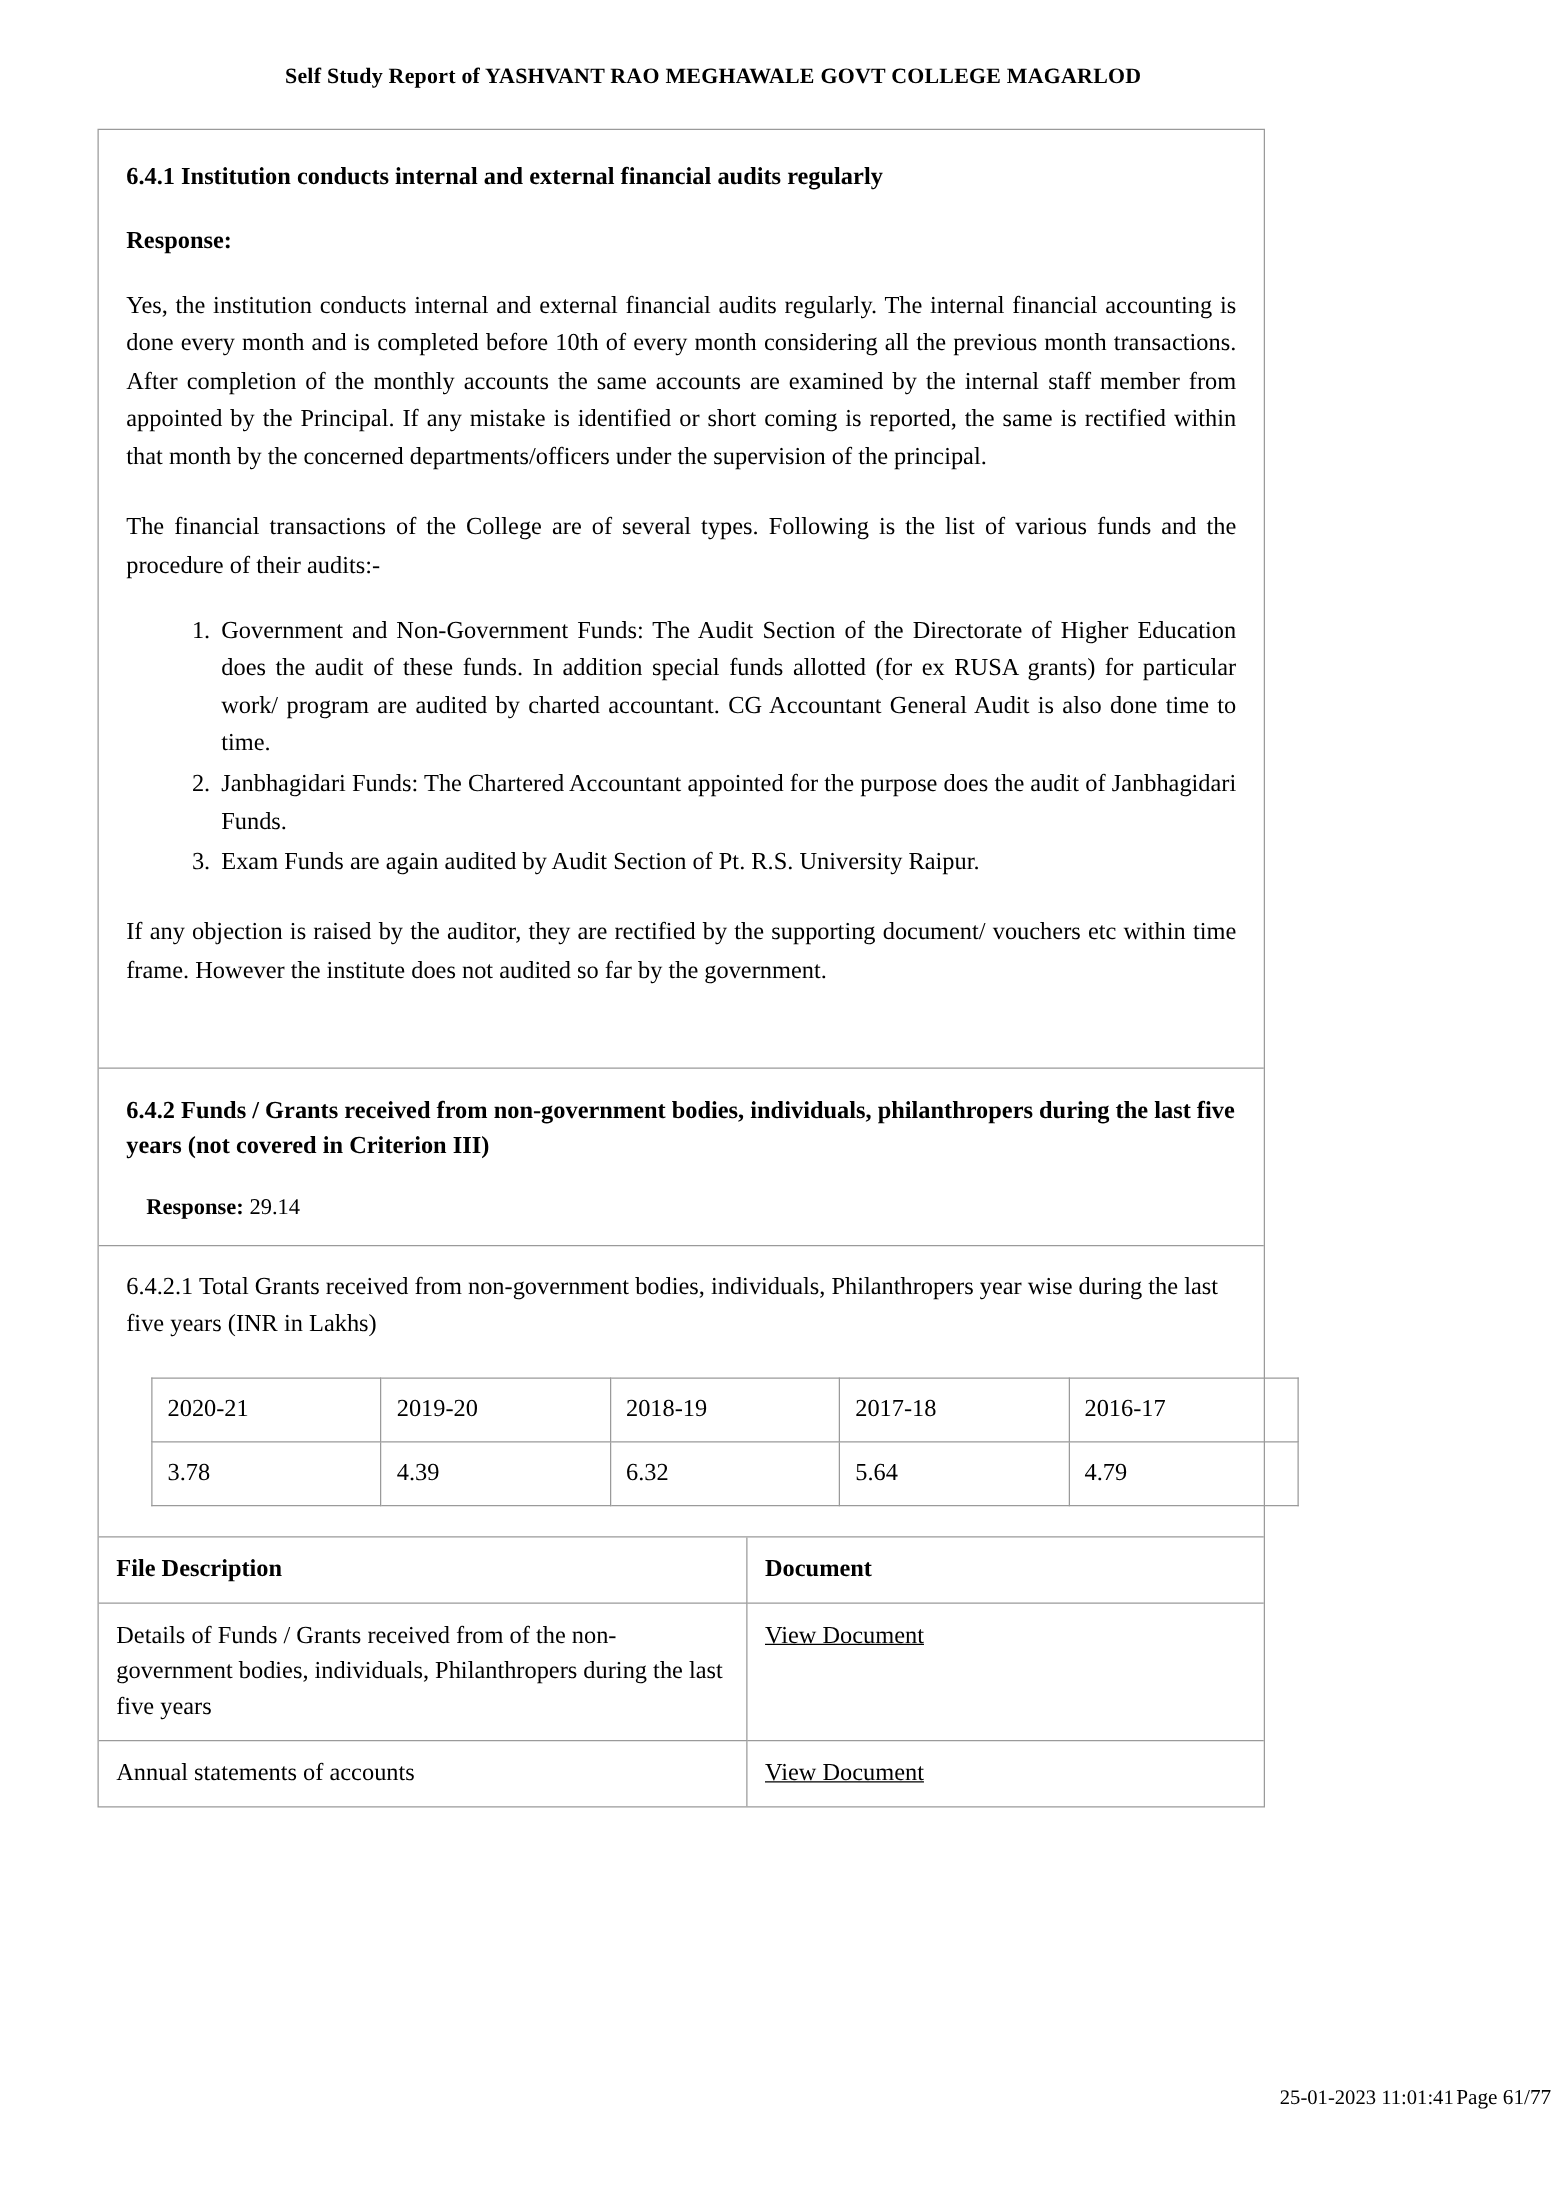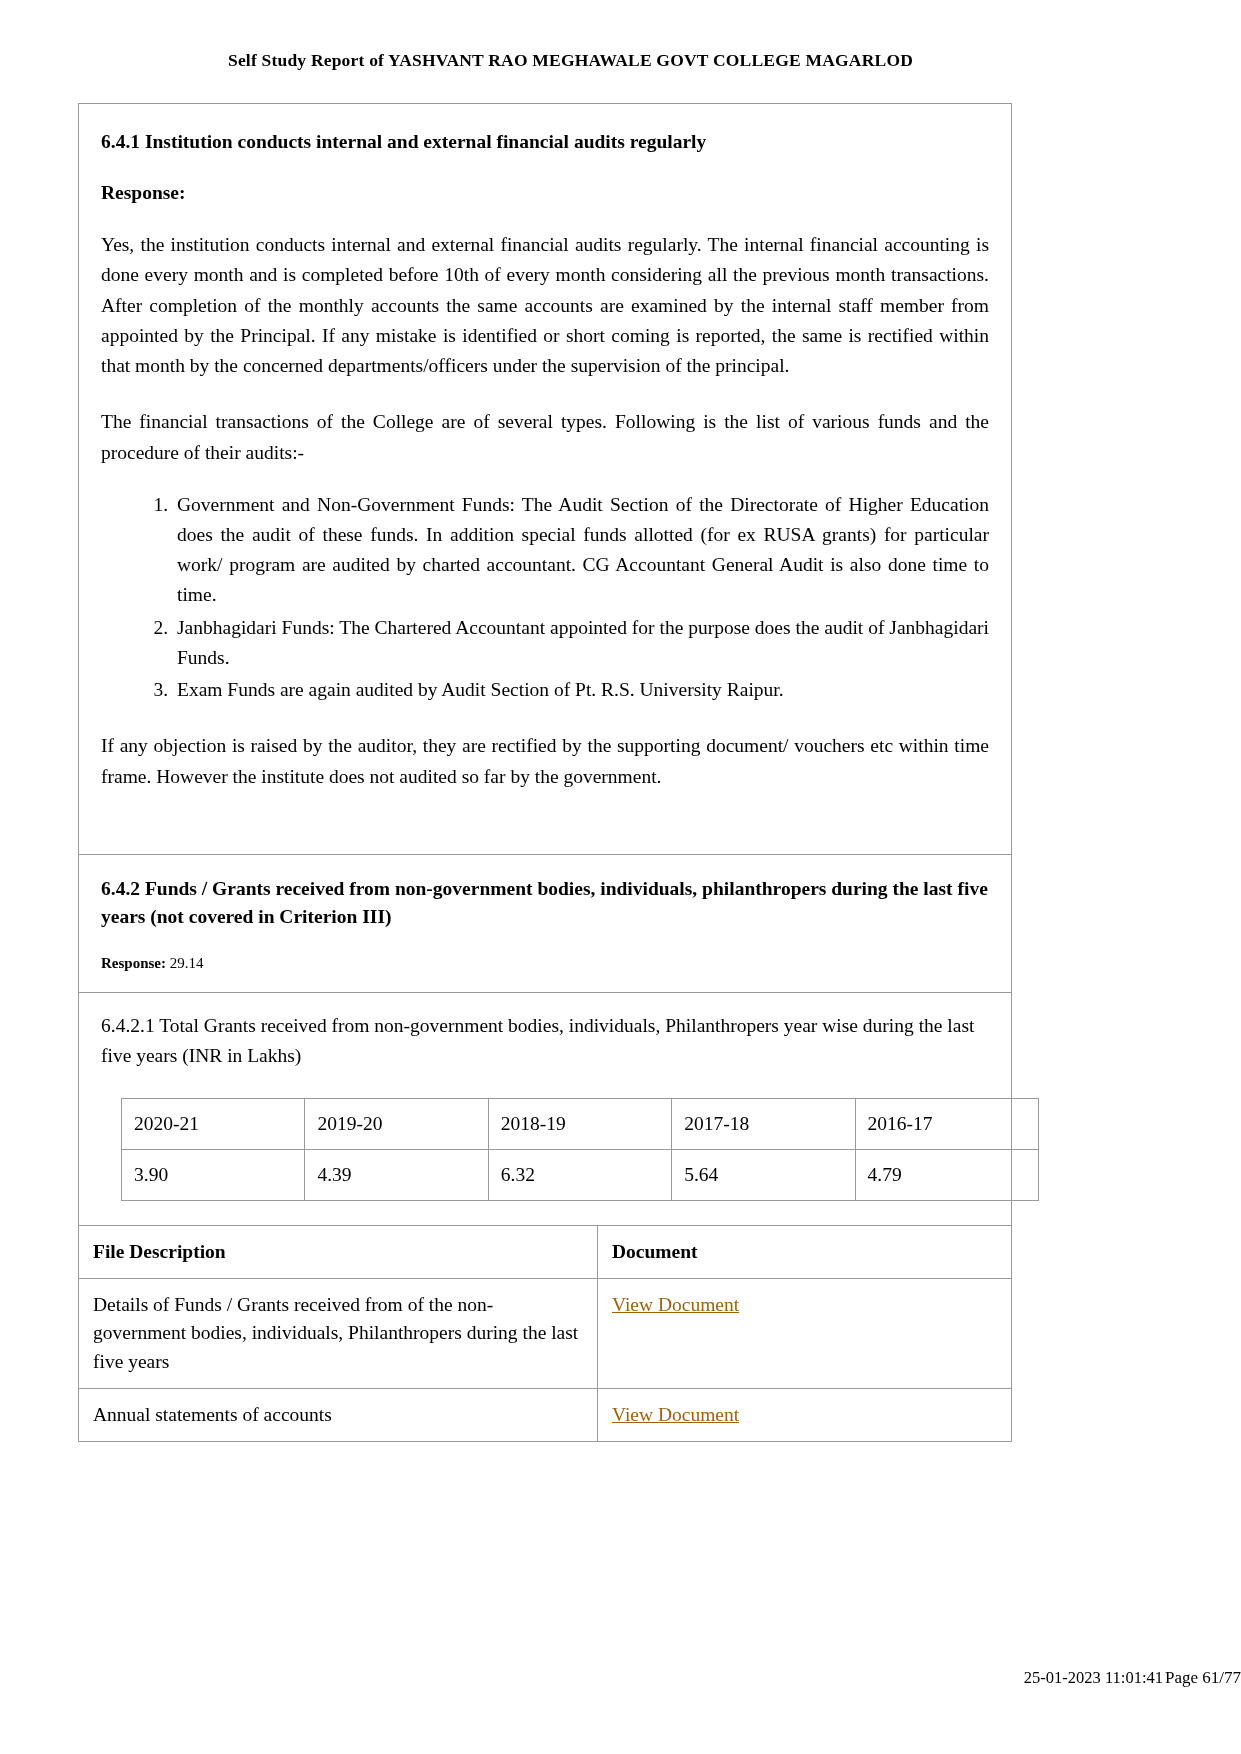--- a/index.html
+++ b/index.html
@@ -75,22 +75,22 @@
     padding-left: 72px;
   }
   ol.fund-list li {
     margin-bottom: 2px;
     padding-left: 4px;
   }
   .spacer-bottom {
     height: 44px;
   }
   .resp-line {
-    font-size: 15px;
-    margin: 24px 0 6px 0;
+    font-size: 18px;
+    margin: 24px 0 6px 16px;
   }
   .resp-line b {
     font-weight: bold;
   }
   .subq {
     font-size: 19.5px;
     line-height: 1.5;
     margin: 4px 0 0 0;
   }
   table.grants {
@@ -128,21 +128,21 @@
     border-top: none;
   }
   table.files tr:last-child td {
     border-bottom: none;
   }
   table.files th {
     font-weight: bold;
   }
   .col-desc { width: 490px; }
   a.doclink {
-    color: #a16207;
+    color: #000000;
     text-decoration: underline;
     font-size: 19.5px;
   }
   .footer {
     position: absolute;
     bottom: 86px;
     left: 0;
     width: 1241px;
     font-size: 17px;
   }
@@ -200,21 +200,21 @@
         <table class="grants">
           <tbody>
             <tr>
               <td>2020-21</td>
               <td>2019-20</td>
               <td>2018-19</td>
               <td>2017-18</td>
               <td>2016-17</td>
             </tr>
             <tr>
-              <td>3.90</td>
+              <td>3.78</td>
               <td>4.39</td>
               <td>6.32</td>
               <td>5.64</td>
               <td>4.79</td>
             </tr>
           </tbody>
         </table>
       </div>
     </div>
 

